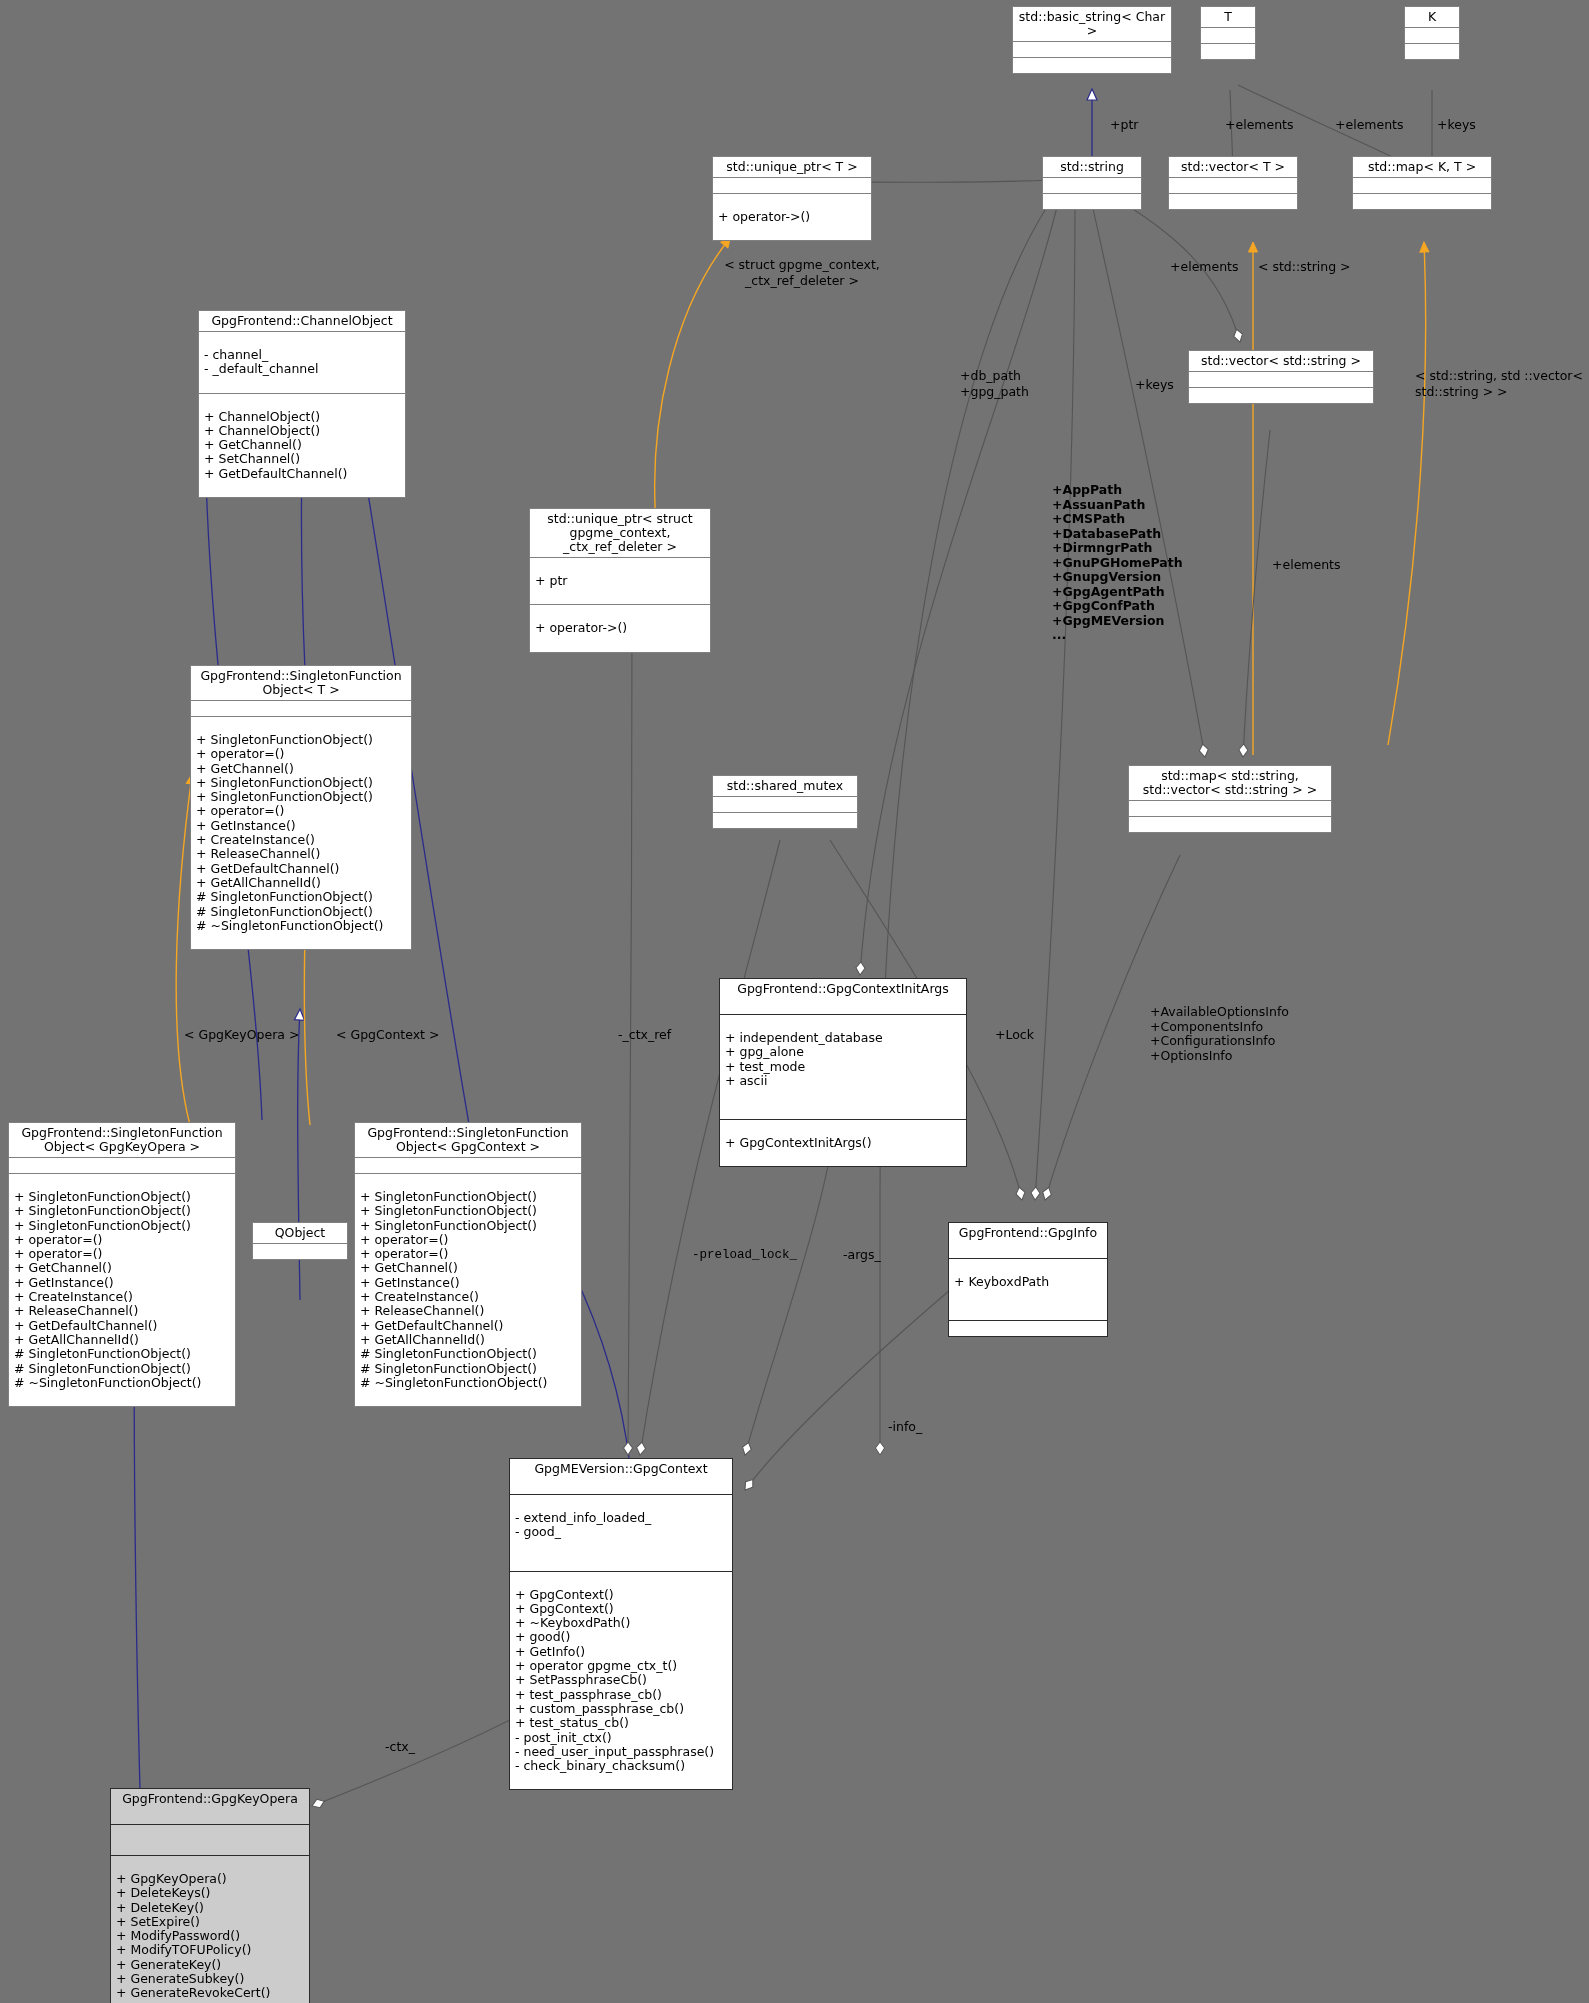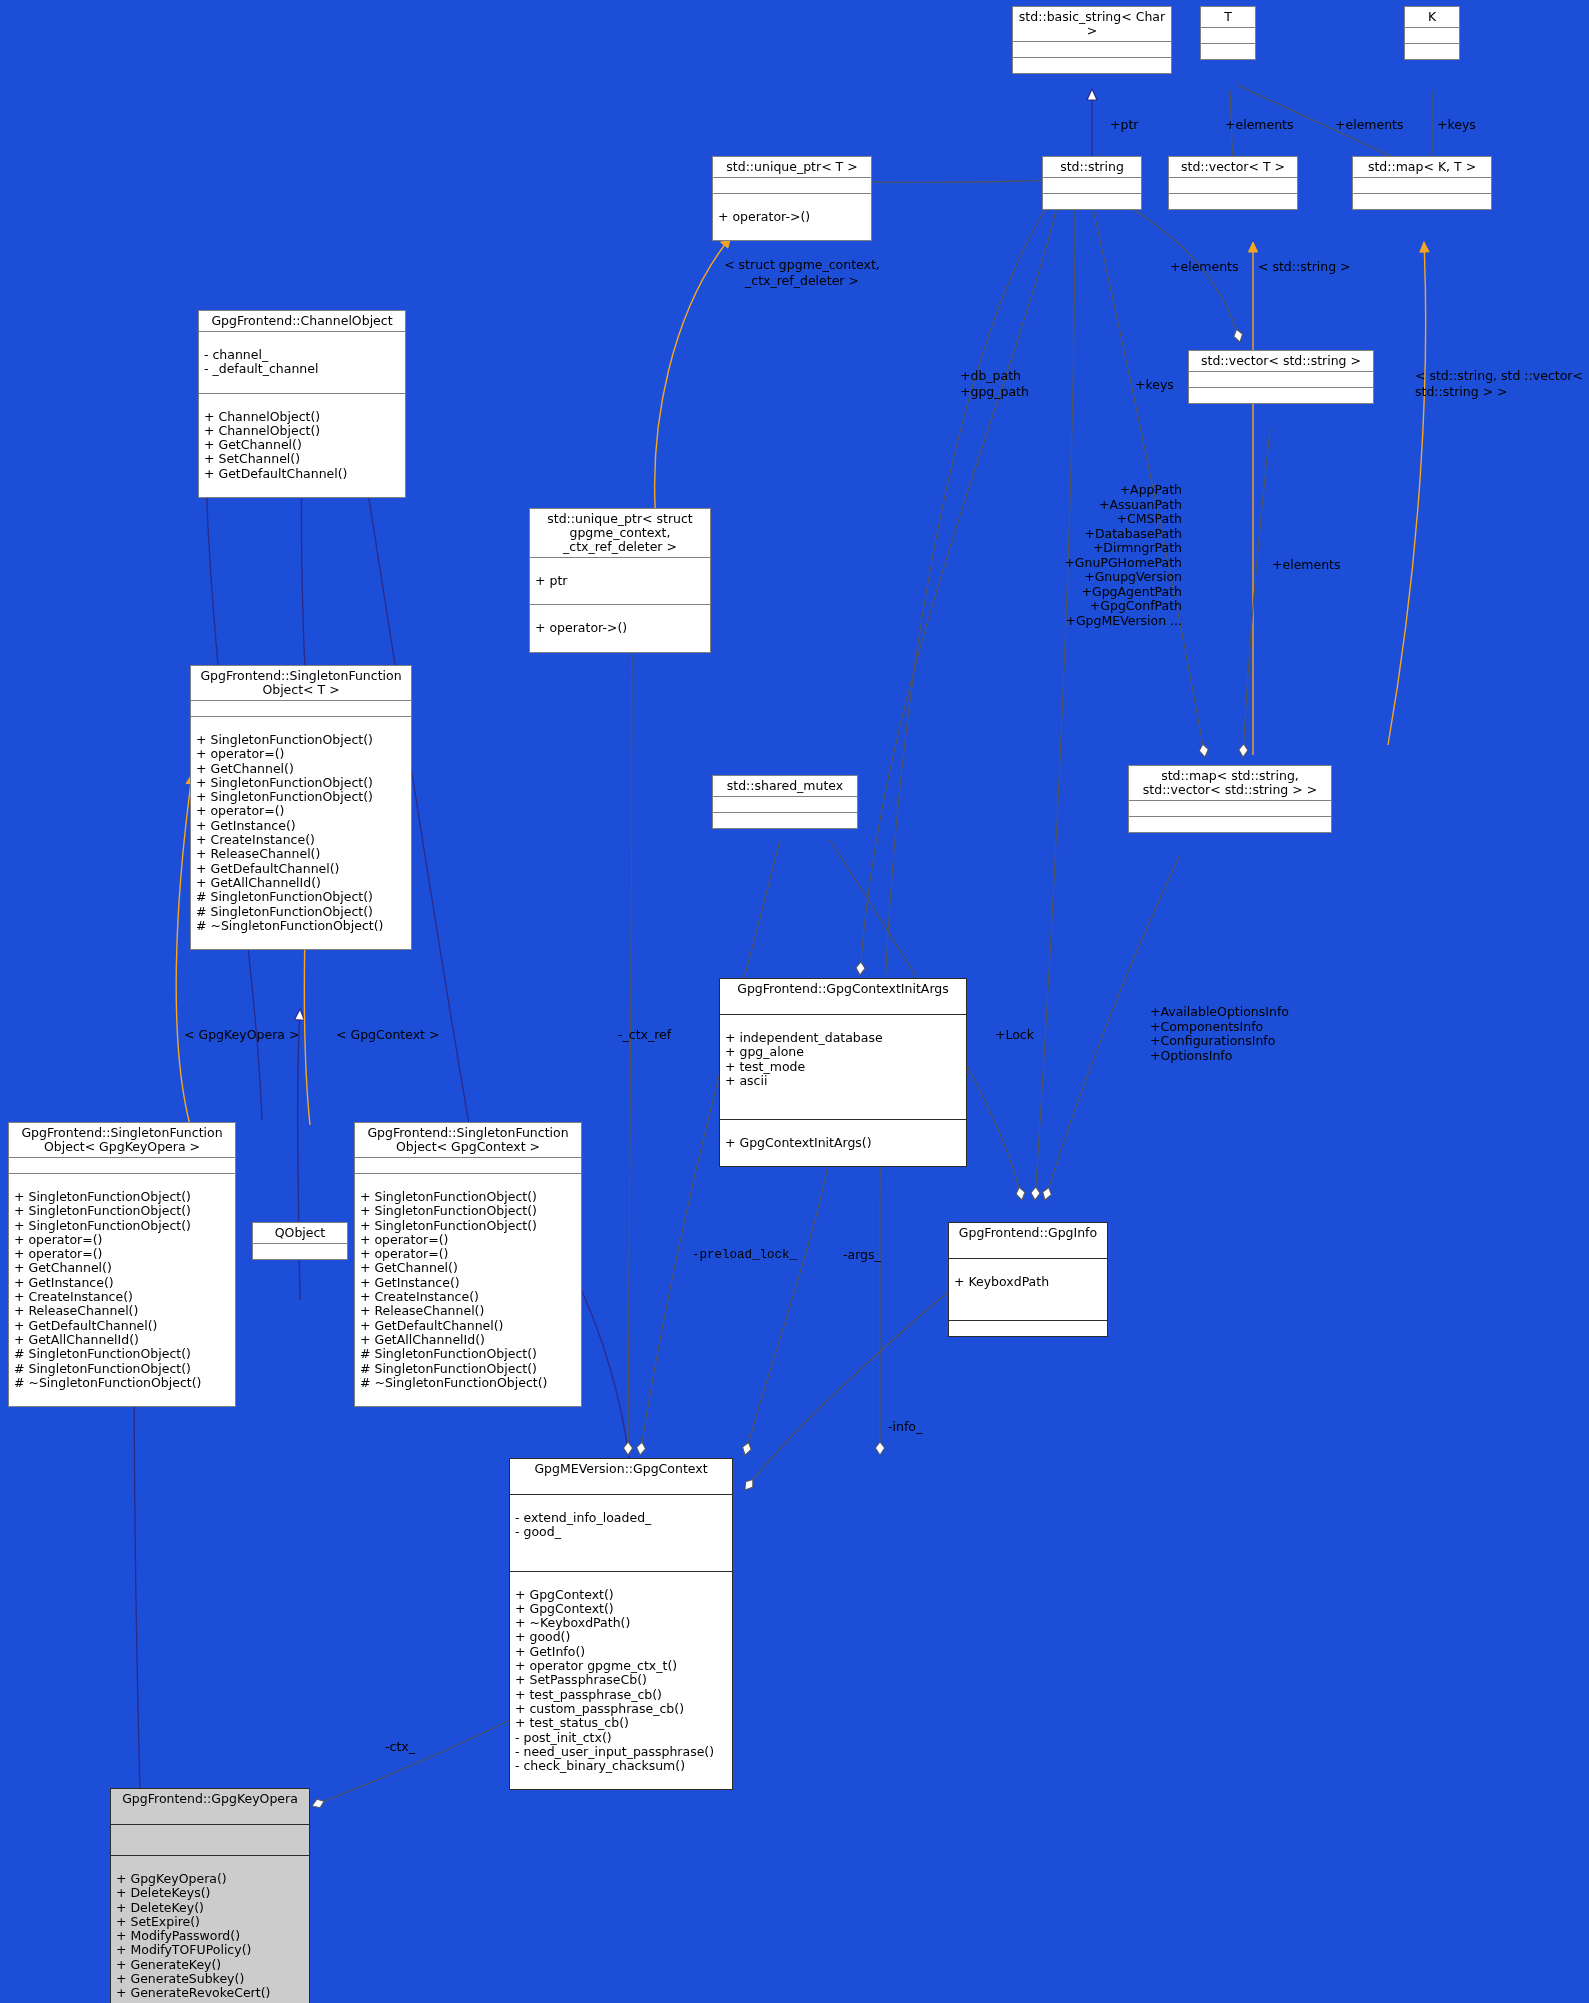--- a/index.html
+++ b/index.html
@@ -1,16 +1,16 @@
 <!DOCTYPE html>
 <html><head>
 <meta charset="utf-8">
 <style>
   html,body{margin:0;padding:0;background:#ffffff;}
-  #canvas{position:relative;width:1589px;height:2003px;background:#1d4ed8;
+  #canvas{position:relative;width:1589px;height:2003px;background:#737373;
           font-family:"DejaVu Sans","Liberation Sans",sans-serif;overflow:hidden;}
   svg.edges{position:absolute;left:0;top:0;width:1589px;height:2003px;pointer-events:none;}
   .node{position:absolute;box-sizing:border-box;background:#ffffff;
         border:1px solid #808080;}
   .node.dark{border:1px solid #2b2b2b;}
   .node.shaded{background:#cccccc;}
   .nhead{box-sizing:border-box;text-align:center;padding:3px 4px 3px 4px;
          font-size:12.5px;line-height:14px;color:#000;}
   .nsec{box-sizing:border-box;border-top:1px solid #808080;padding:16px 5px;
         font-size:12.5px;line-height:14.3px;color:#000;text-align:left;}
@@ -323,21 +323,21 @@
   <div class="elabel" style="left:1170px;top:260px;">+elements</div>
 
   <div class="elabel" style="left:1258px;top:260px;">&lt; std::string &gt;</div>
 
   <div class="elabel" style="left:960px;top:368px;width:110px;line-height:16px;white-space:normal;">+db_path +gpg_path</div>
 
   <div class="elabel" style="left:1135px;top:378px;">+keys</div>
 
   <div class="elabel" style="left:1415px;top:368px;width:175px;line-height:16px;white-space:normal;">&lt; std::string, std ::vector&lt; std::string &gt; &gt;</div>
 
-  <div class="elabel" style="left:1052px;top:483px;width:130px;line-height:14.5px;text-align:right;white-space:normal;">+AppPath +AssuanPath +CMSPath +DatabasePath +DirmngrPath +GnuPGHomePath +GnupgVersion +GpgAgentPath +GpgConfPath +GpgMEVersion ...</div>
+  <div class="elabel" style="left:1052px;top:483px;width:130px;line-height:14.5px;text-align:left;white-space:normal;font-weight:bold;">+AppPath +AssuanPath +CMSPath +DatabasePath +DirmngrPath +GnuPGHomePath +GnupgVersion +GpgAgentPath +GpgConfPath +GpgMEVersion ...</div>
 
   <div class="elabel" style="left:1272px;top:558px;">+elements</div>
 
   <div class="elabel" style="left:184px;top:1028px;">&lt; GpgKeyOpera &gt;</div>
 
   <div class="elabel" style="left:336px;top:1028px;">&lt; GpgContext &gt;</div>
 
   <div class="elabel" style="left:618px;top:1028px;">-_ctx_ref</div>
 
   <div class="elabel" style="left:995px;top:1028px;">+Lock</div>

